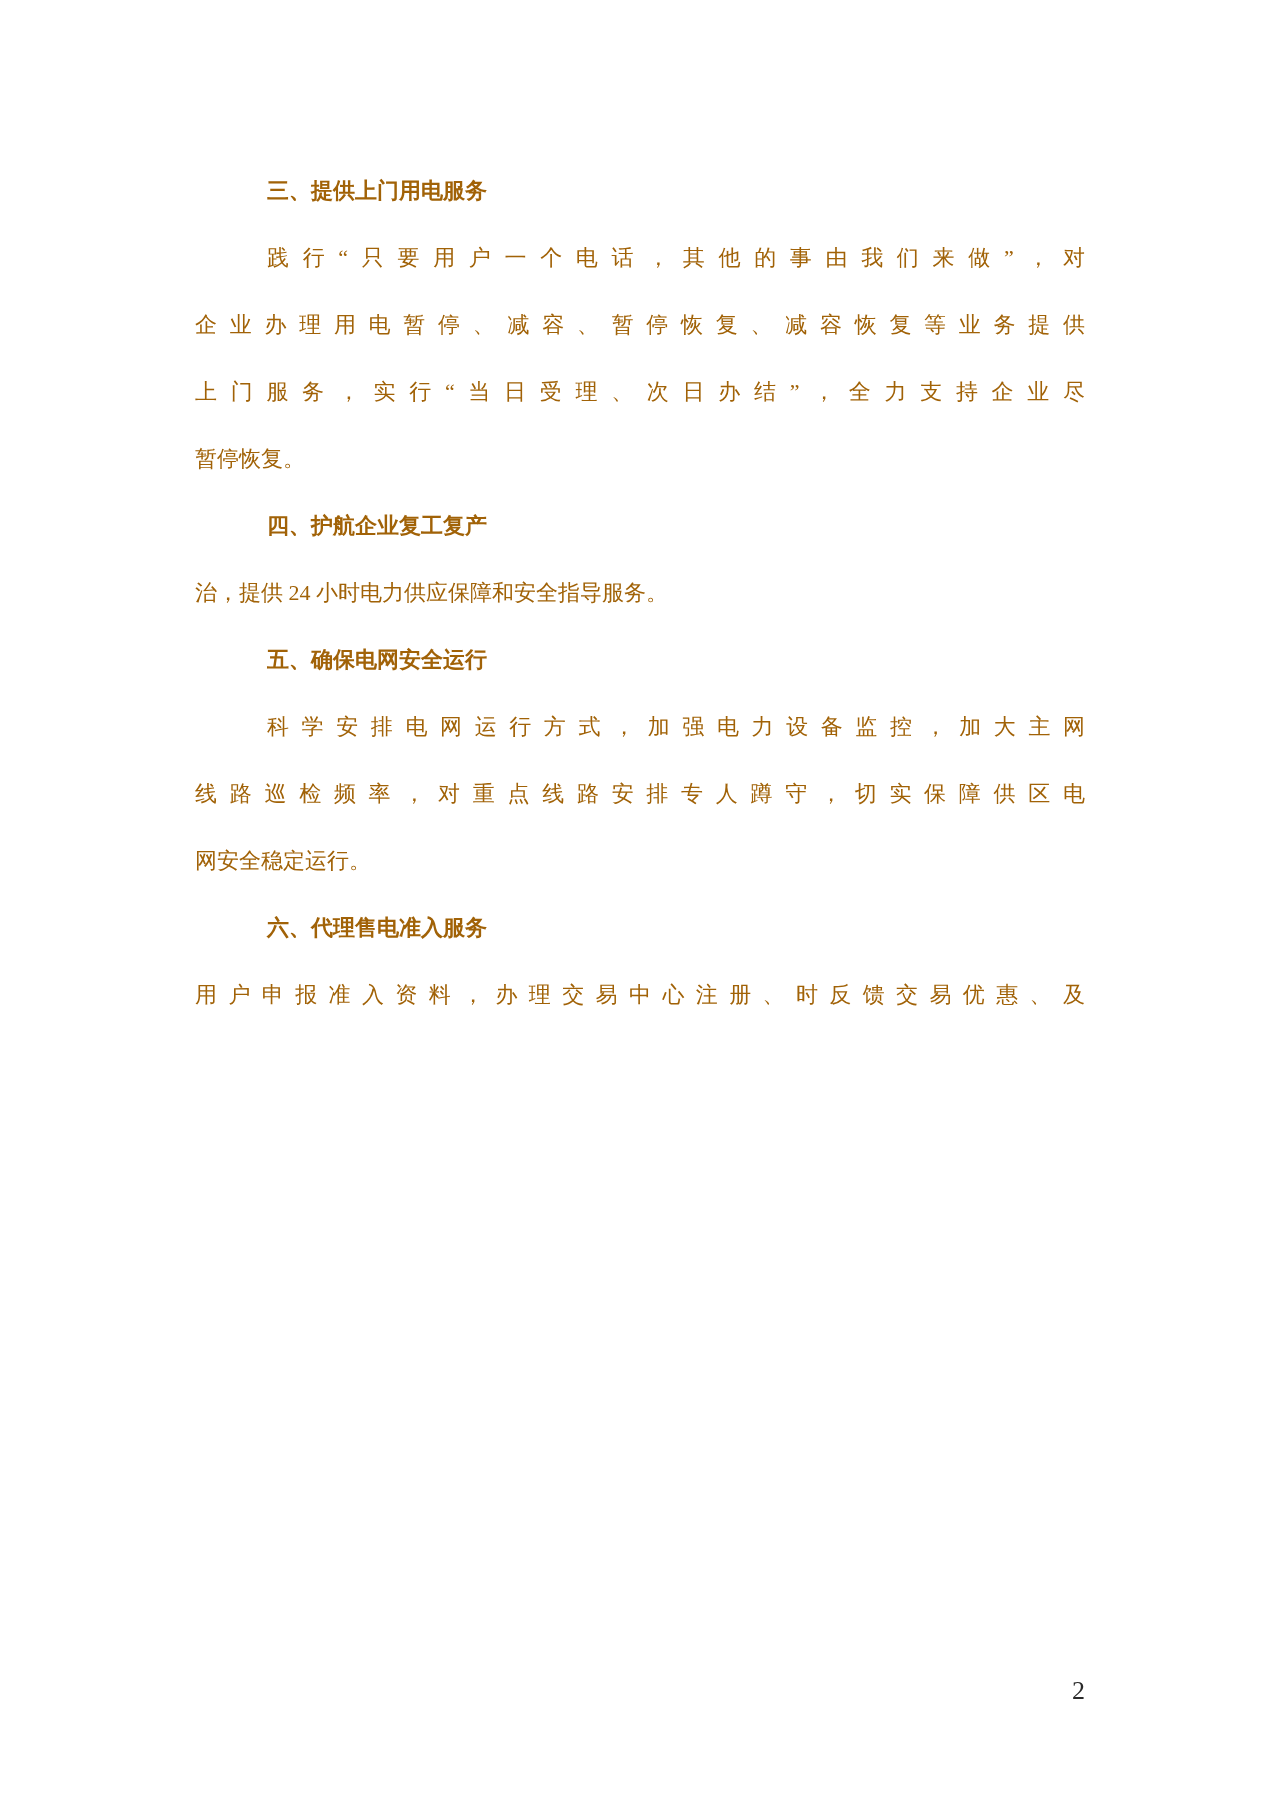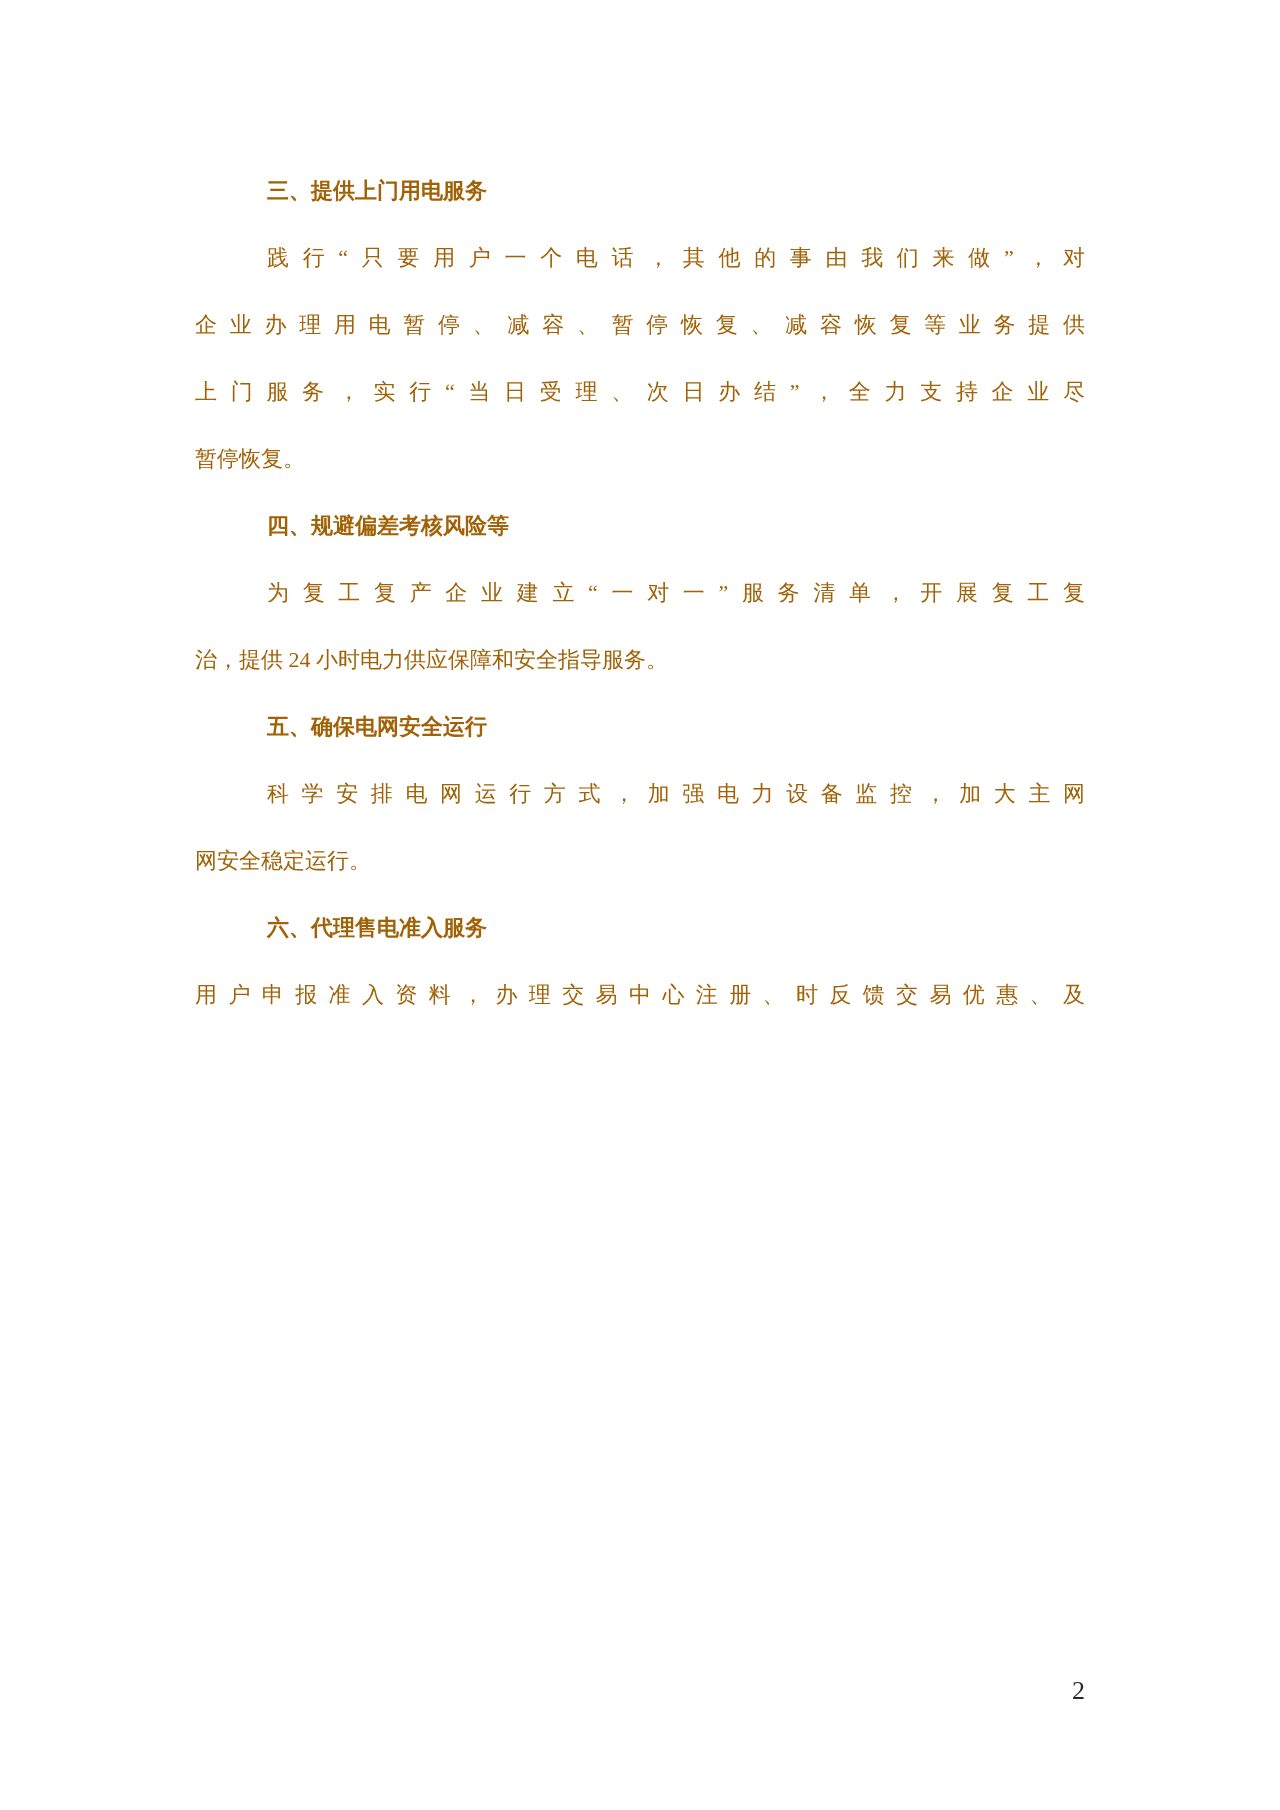--- a/index.html
+++ b/index.html
@@ -55,23 +55,23 @@
 </head>
 <body>
 
 <div class="page">
   <div class="content" id="content">
       <div class="line heading indent">三、提供上门用电服务</div>
       <div class="line indent justify">践行“只要用户一个电话，其他的事由我们来做”，对</div>
       <div class="line justify">企业办理用电暂停、减容、暂停恢复、减容恢复等业务提供</div>
       <div class="line justify">上门服务，实行“当日受理、次日办结”，全力支持企业尽</div>
       <div class="line">暂停恢复。</div>
-      <div class="line heading indent">四、规避偏差考核风险等</div>
-      <div class="line indent justify">为复工复产企业建立“一对一”服务清单，开展复工复</div>
+      <div class="line heading indent">四、护航企业复工复产</div>
       <div class="line">治，提供 24 小时电力供应保障和安全指导服务。</div>
       <div class="line heading indent">五、确保电网安全运行</div>
       <div class="line indent justify">科学安排电网运行方式，加强电力设备监控，加大主网</div>
+      <div class="line justify">线路巡检频率，对重点线路安排专人蹲守，切实保障供区电</div>
       <div class="line">网安全稳定运行。</div>
       <div class="line heading indent">六、代理售电准入服务</div>
       <div class="line justify">用户申报准入资料，办理交易中心注册、时反馈交易优惠、及</div>
     </div>
   <div class="page-number">2</div>
 </div>
 
 </body></html>

